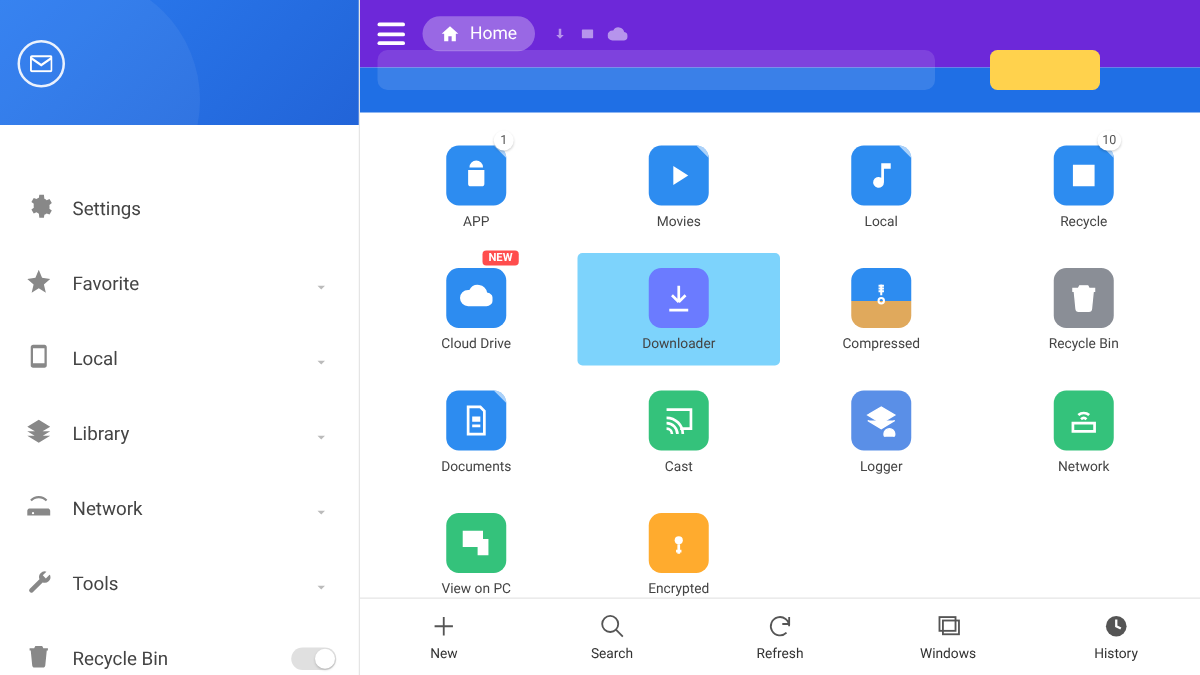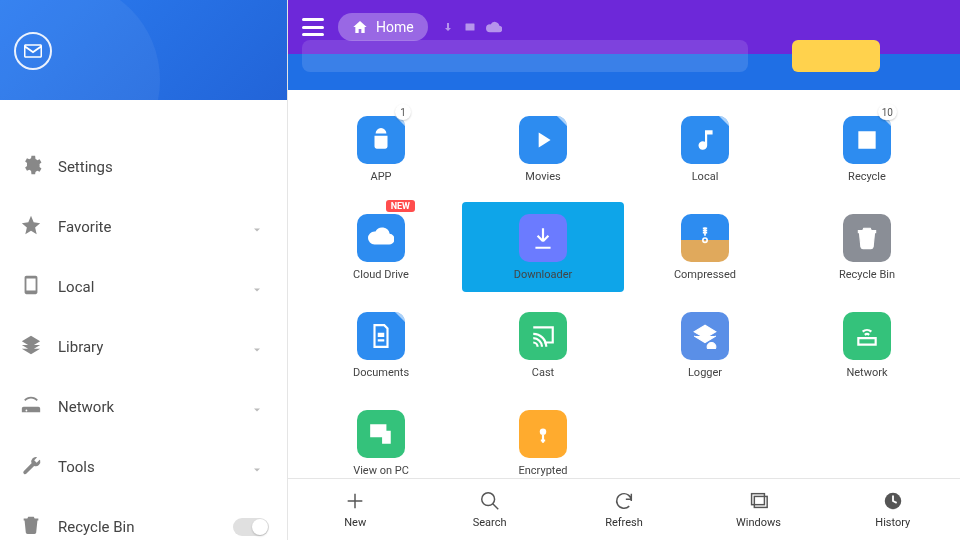--- a/index.html
+++ b/index.html
@@ -32,21 +32,21 @@
 .bc-arrows svg { width: 12px; height: 12px; fill: rgba(255,255,255,0.5); }
 .bc-arrows .cloud { width: 16px; height: 12px; fill: rgba(255,255,255,0.5); }
 
 .blue-band { height: 36px; background: #1f6fe5; position: relative; }
 .band-box { position: absolute; left: 14px; top: -14px; right: 212px; height: 32px; background: rgba(255,255,255,0.12); border-radius: 8px; }
 .band-btn { position: absolute; right: 80px; top: -14px; width: 88px; height: 32px; background: #ffd24d; border-radius: 6px; }
 
 .grid-area { flex: 1; padding: 14px 12px 0; overflow-y: auto; position: relative; }
 .grid { display: grid; grid-template-columns: repeat(4, 1fr); gap: 8px 0; }
 .tile { display: flex; flex-direction: column; align-items: center; justify-content: center; height: 90px; cursor: pointer; position: relative; border-radius: 4px; }
-.tile.selected { background: #0ea5e9; }
+.tile.selected { background: #7dd3fc; }
 .tile .tile-icon { width: 48px; height: 48px; border-radius: 10px; display: flex; align-items: center; justify-content: center; position: relative; margin-bottom: 6px; }
 .tile .tile-icon svg { width: 26px; height: 26px; fill: #fff; }
 .tile .tile-label { font-size: 11px; color: #444; }
 .tile .badge { position: absolute; right: 50%; margin-right: -30px; top: 0px; background: #fff; color: #555; font-size: 10px; min-width: 16px; height: 16px; padding: 0 4px; border-radius: 8px; display: flex; align-items: center; justify-content: center; box-shadow: 0 1px 2px rgba(0,0,0,0.2); }
 .tile .badge-new { position: absolute; right: 50%; margin-right: -34px; top: -2px; background: #ff4d4d; color: #fff; font-size: 9px; padding: 1px 5px; border-radius: 3px; font-weight: bold; }
 .tile .fold { position: absolute; top: 0; right: 0; width: 0; height: 0; border-top: 10px solid rgba(255,255,255,0.6); border-left: 10px solid transparent; border-top-right-radius: 10px; }
 
 .bottom-bar { height: 62px; border-top: 1px solid #e5e5e5; display: flex; }
 .bot-item { flex: 1; display: flex; flex-direction: column; align-items: center; justify-content: center; gap: 4px; cursor: pointer; }
 .bot-item svg { width: 22px; height: 22px; fill: none; stroke: #555; stroke-width: 1.6; }

